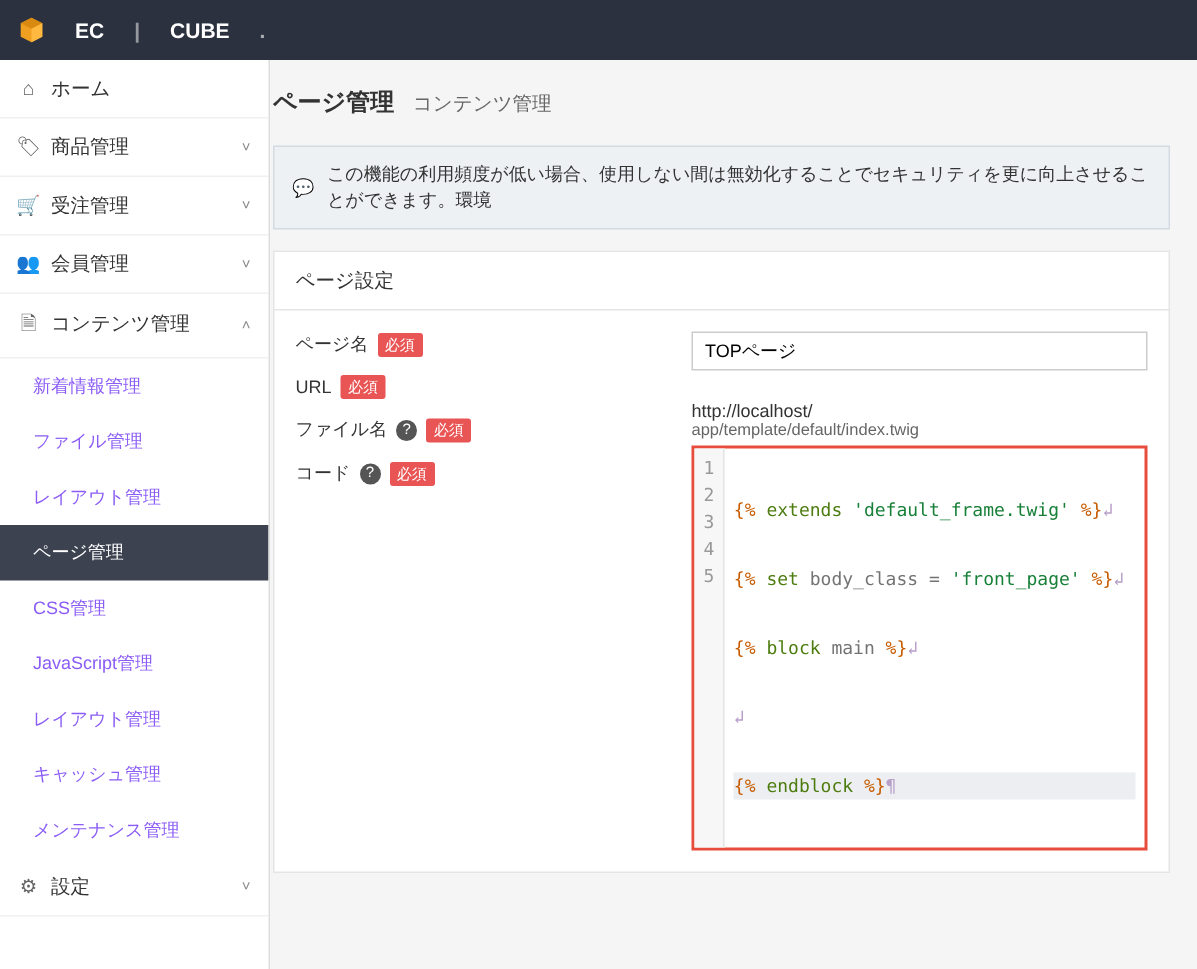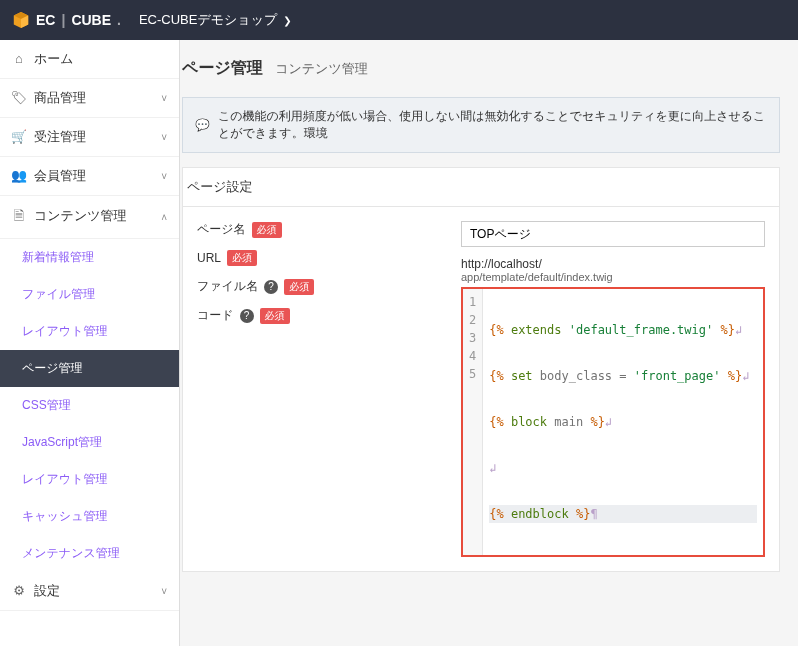--- a/index.html
+++ b/index.html
@@ -1,51 +1,51 @@
 <!DOCTYPE html>
 <html><head>
 <meta charset="utf-8">
 <style>
 * { margin: 0; padding: 0; box-sizing: border-box; }
 body { font-family: "Hiragino Kaku Gothic ProN", "メイリオ", sans-serif; font-size: 13px; color: #333; background: #f5f5f5; width: 798px; height: 646px; overflow: hidden; }
 
 
 .header { background: #2c3140; height: 40px; display: flex; align-items: center; padding: 0 12px; }
-.logo { display: flex; align-items: center; gap: 6px; color: #fff; font-weight: bold; font-size: 14px; }
+.logo { display: flex; align-items: center; gap: 20px; color: #fff; font-weight: bold; font-size: 14px; }
 .logo-cube { width: 18px; height: 18px; }
 .shop-name { color: #fff; font-size: 13px; margin-left: 18px; display: flex; align-items: center; gap: 6px; }
 
 
 .sidebar { position: absolute; left: 0; top: 40px; width: 180px; bottom: 0; background: #fff; border-right: 1px solid #ddd; overflow-y: auto; }
 .side-item { display: flex; align-items: center; padding: 10px 12px; color: #333; cursor: pointer; border-bottom: 1px solid #f0f0f0; }
 .side-item.parent { justify-content: space-between; }
 .side-item .ic { width: 14px; display: inline-flex; justify-content: center; margin-right: 8px; color: #666; }
 .side-sub { padding: 10px 12px 10px 22px; font-size: 12px; color: #8b5cf6; cursor: pointer; }
 .side-sub.active { background: #3c4250; color: #fff; }
 .chev { font-size: 10px; color: #888; }
 
 
 .main { position: absolute; left: 164px; top: 40px; right: 0; bottom: 0; padding: 18px 18px 0 18px; overflow: hidden; }
 .page-title { font-size: 16px; color: #333; font-weight: bold; margin-bottom: 18px; }
 .page-title .sub { font-size: 13px; font-weight: normal; color: #666; margin-left: 8px; }
 
 .alert { background: #eef1f4; border: 1px solid #d3dbe3; padding: 10px 12px; font-size: 12px; color: #333; display: flex; align-items: center; gap: 8px; margin-bottom: 14px; }
 .alert .ic { color: #5f7aa0; }
 
-.panel-header { background: #fff; padding: 10px 4px; border: 1px solid #e5e5e5; border-bottom: none; font-size: 13px; }
+.panel-header { background: #fff; padding: 10px 14px; border: 1px solid #e5e5e5; border-bottom: none; font-size: 13px; }
 .panel { background: #fff; border: 1px solid #e5e5e5; padding: 14px; display: flex; gap: 24px; }
 .col-left { width: 240px; }
 .col-right { flex: 1; min-width: 0; }
 
 .field-row { display: flex; align-items: center; margin-bottom: 12px; }
 .field-label { font-size: 12px; color: #333; display: flex; align-items: center; gap: 6px; }
 .req { background: #e95454; color: #fff; font-size: 10px; padding: 1px 5px; border-radius: 2px; }
 .help { display: inline-flex; width: 14px; height: 14px; background: #555; color: #fff; border-radius: 50%; align-items: center; justify-content: center; font-size: 10px; cursor: pointer; }
 
-.txt-input { width: 100%; border: 1px solid #ccc; padding: 5px 8px; font-size: 12px; margin-bottom: 10px; }
+.txt-input { width: 100%; border: 1px solid #ccc; padding: 5px 8px; font-size: 12px; margin-bottom: 20px; }
 .url-line { font-size: 12px; color: #333; }
 .path-line { font-size: 11px; color: #666; margin-bottom: 4px; }
 
 .code-wrap { border: 2px solid #e74c3c; display: flex; font-family: Menlo, Consolas, monospace; font-size: 12px; }
 .gutter { background: #f7f7f7; border-right: 1px solid #e5e5e5; color: #999; text-align: right; padding: 4px 6px; user-select: none; }
 .gutter div { height: 18px; line-height: 18px; }
 .code { flex: 1; padding: 4px 6px; white-space: pre; overflow-x: auto; }
 .code .line { height: 18px; line-height: 18px; }
 .code .line.hl { background: #eceef1; }
 .tg { color: #c75b00; } 
@@ -61,24 +61,20 @@
   <div class="logo">
     <svg class="logo-cube" viewBox="0 0 20 20">
         <path fill="#f0a020" d="M10 1 L18 5 L18 15 L10 19 L2 15 L2 5 Z"></path>
         <path fill="#d88a10" d="M10 1 L18 5 L10 9 L2 5 Z"></path>
         <path fill="#ffb840" d="M10 9 L18 5 L18 15 L10 19 Z"></path>
       </svg>
     <span>EC</span>
     <span style="opacity:.5">|</span>
     <span>CUBE</span>
     <span style="opacity:.6">.</span>
-  </div>
-  <div class="shop-name">
-    <span>EC-CUBEデモショップ</span>
-    <span style="font-size:10px">❯</span>
   </div>
 </div>
 
 <div class="sidebar">
   <div class="side-item parent">
     <span><span class="ic">⌂</span><span>ホーム</span></span>
   </div>
   <div class="side-item parent">
     <span><span class="ic">🏷</span><span>商品管理</span></span>
     <span class="chev">˅</span>

